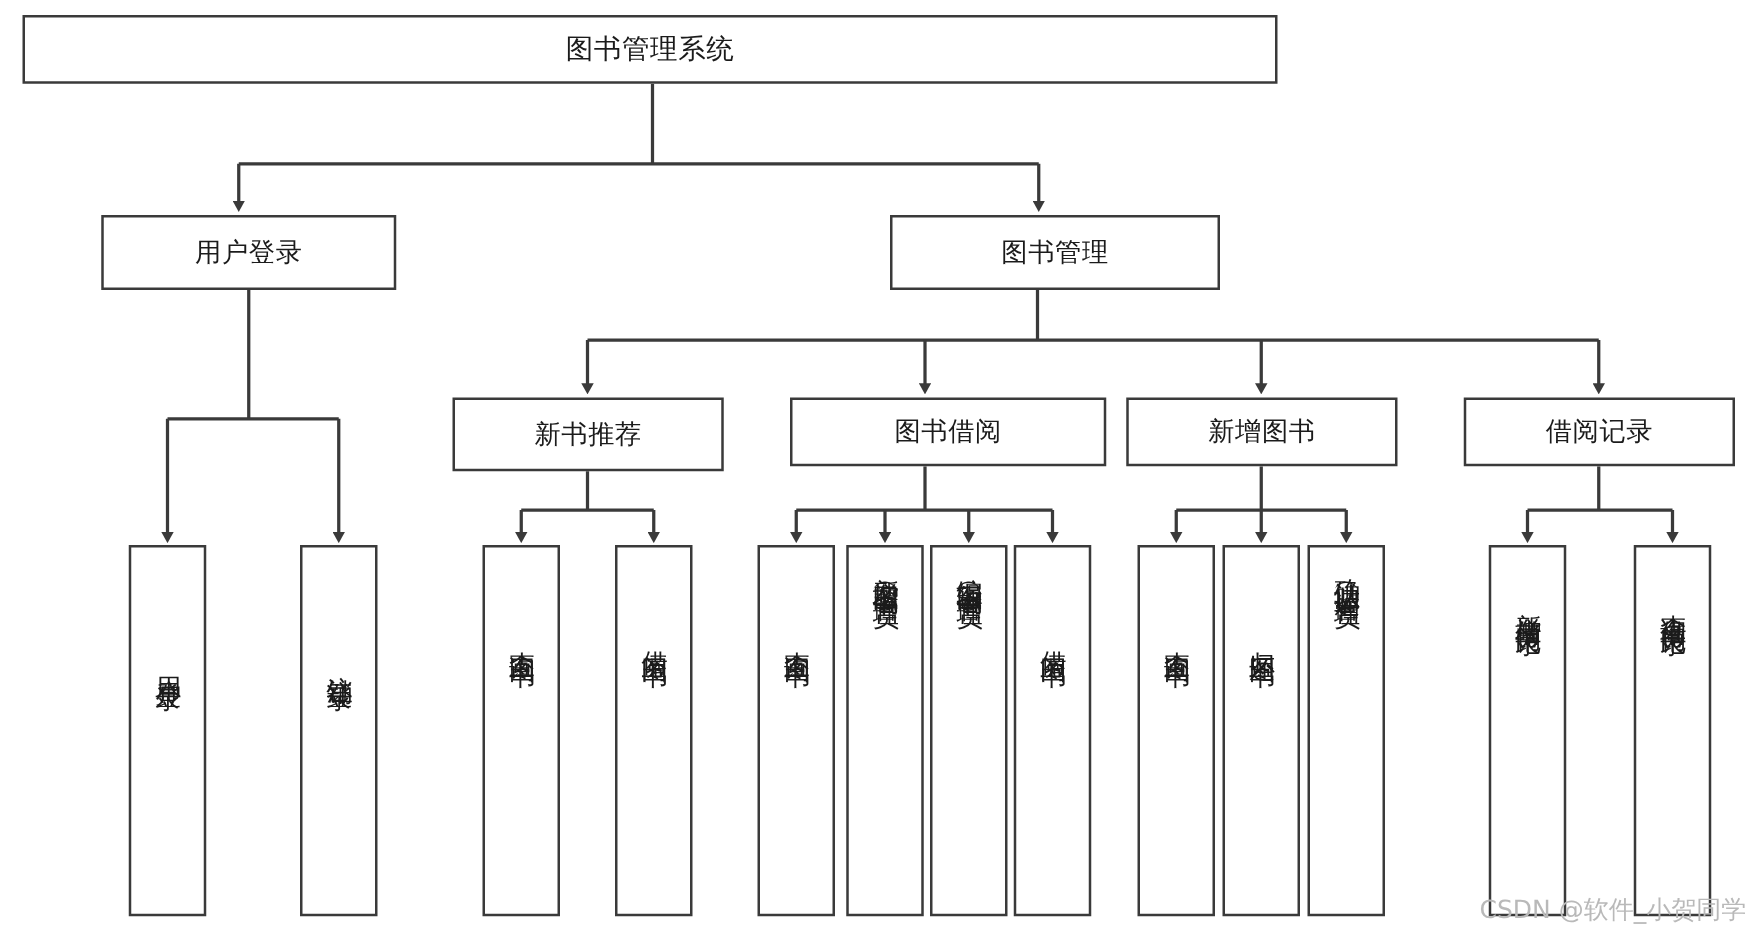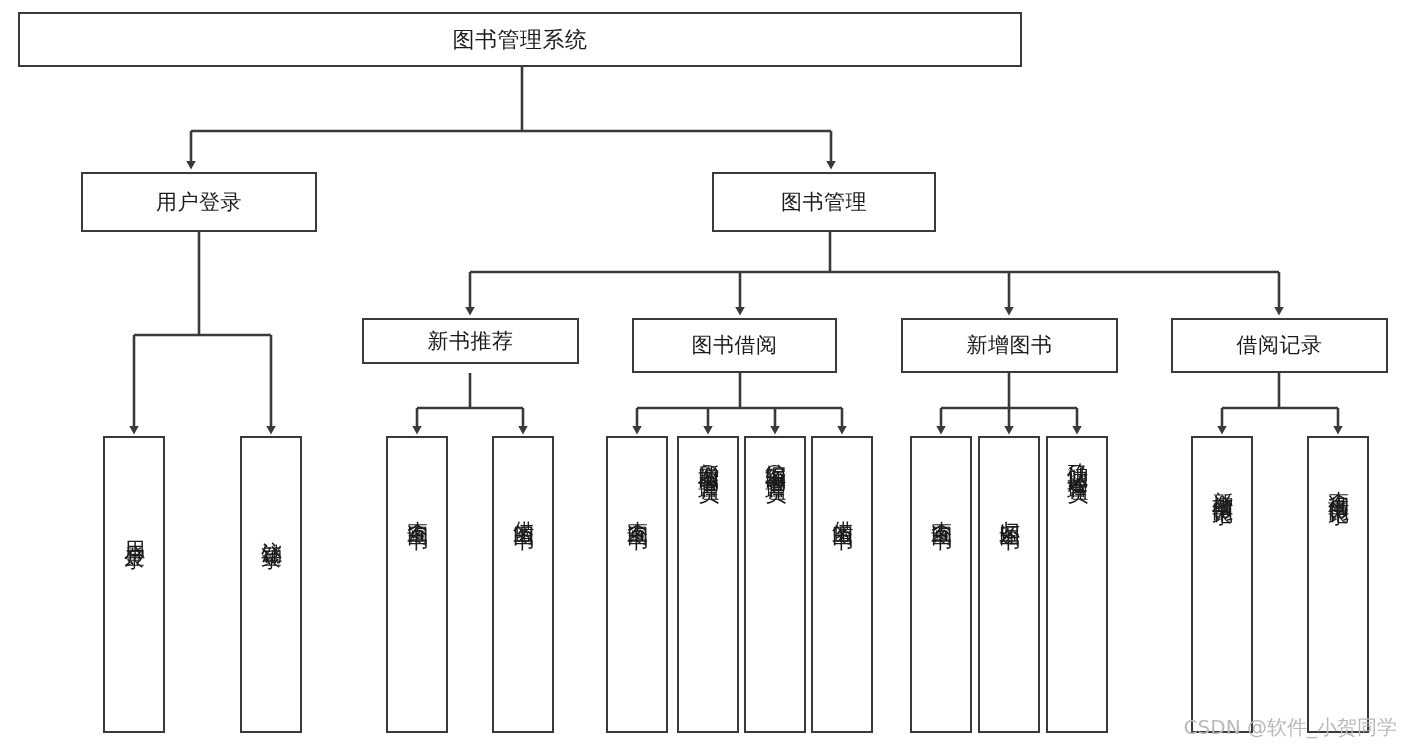--- a/index.html
+++ b/index.html
@@ -116,29 +116,29 @@
   </svg>
 
   <div class="node h-node" id="node-root" style="left:18px;top:12px;width:1004px;height:55px;">
     <span class="node-label">图书管理系统</span>
   </div>
 
   <div class="node h-node" id="node-user-login" style="left:81px;top:172px;width:236px;height:60px;">
     <span class="node-label">用户登录</span>
   </div>
 
-  <div class="node h-node" id="node-book-manage" style="left:712px;top:172px;width:224px;height:60px;">
+  <div class="node h-node" id="node-book-manage" style="left:712px;top:172px;width:264px;height:60px;">
     <span class="node-label">图书管理</span>
   </div>
 
-  <div class="node h-node" id="node-new-book-rec" style="left:362px;top:318px;width:217px;height:46px;">
+  <div class="node h-node" id="node-new-book-rec" style="left:362px;top:318px;width:217px;height:59px;">
     <span class="node-label">新书推荐</span>
   </div>
 
-  <div class="node h-node" id="node-book-borrow" style="left:632px;top:318px;width:205px;height:55px;">
+  <div class="node h-node" id="node-book-borrow" style="left:632px;top:318px;width:253px;height:55px;">
     <span class="node-label">图书借阅</span>
   </div>
 
   <div class="node h-node" id="node-current-borrow" style="left:901px;top:318px;width:217px;height:55px;">
     <span class="node-label">新增图书</span>
   </div>
 
   <div class="node h-node" id="node-borrow-record" style="left:1171px;top:318px;width:217px;height:55px;">
     <span class="node-label">借阅记录</span>
   </div>

